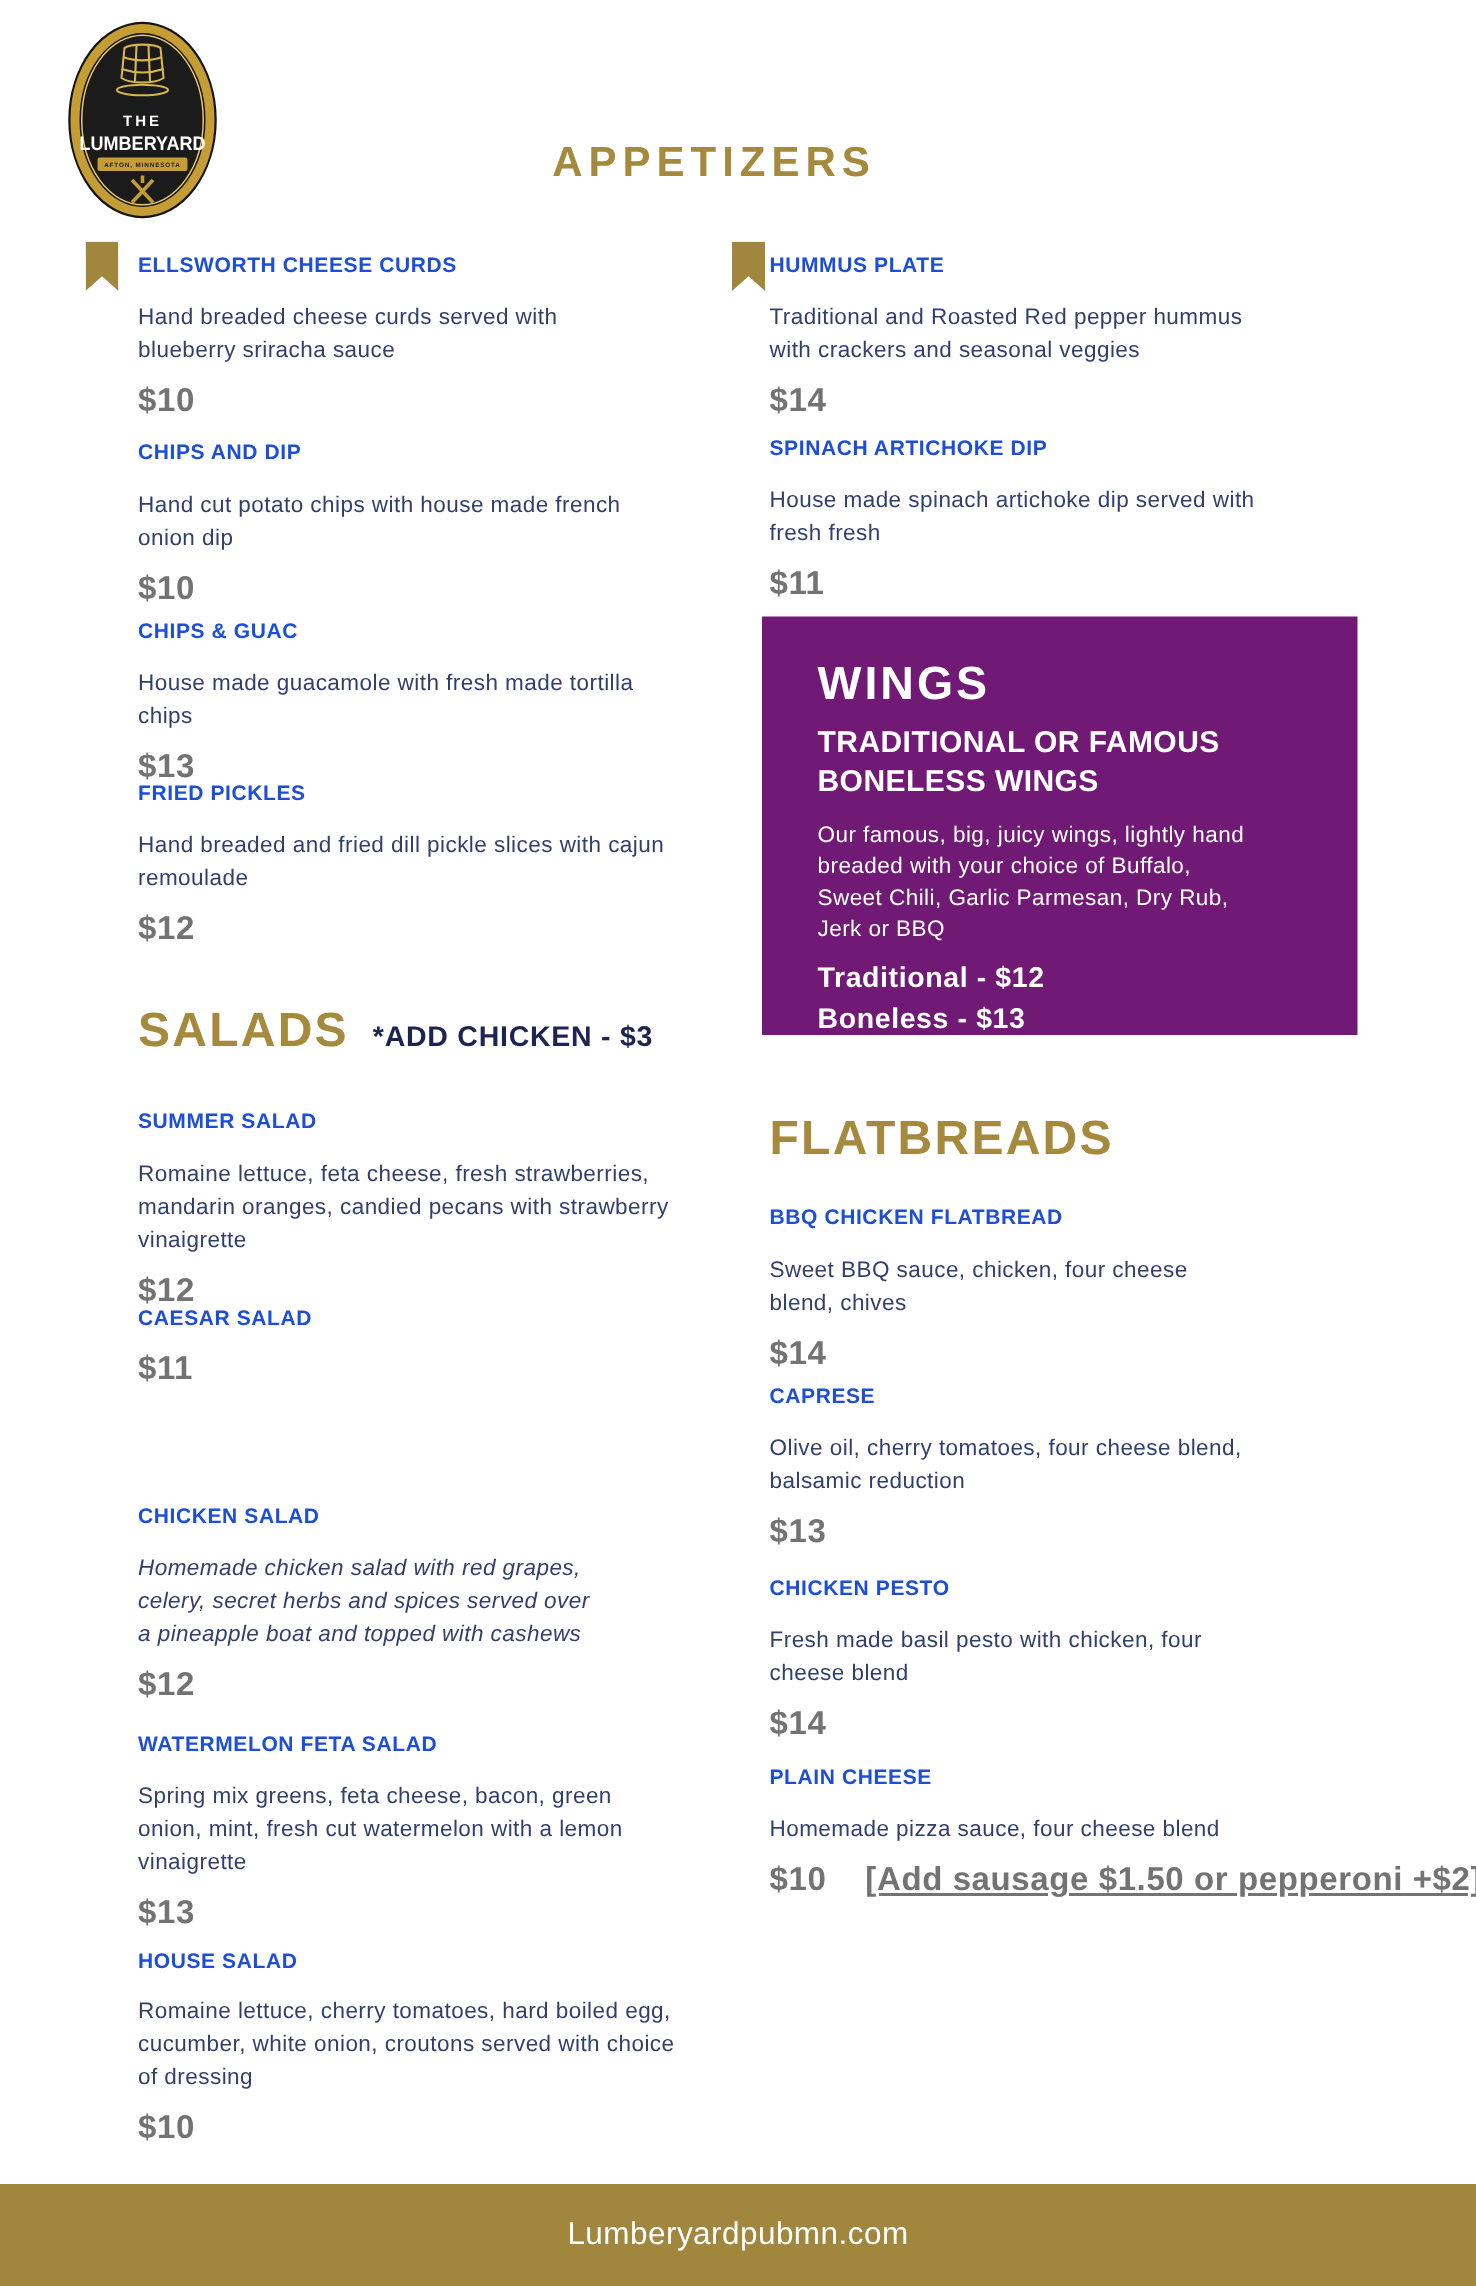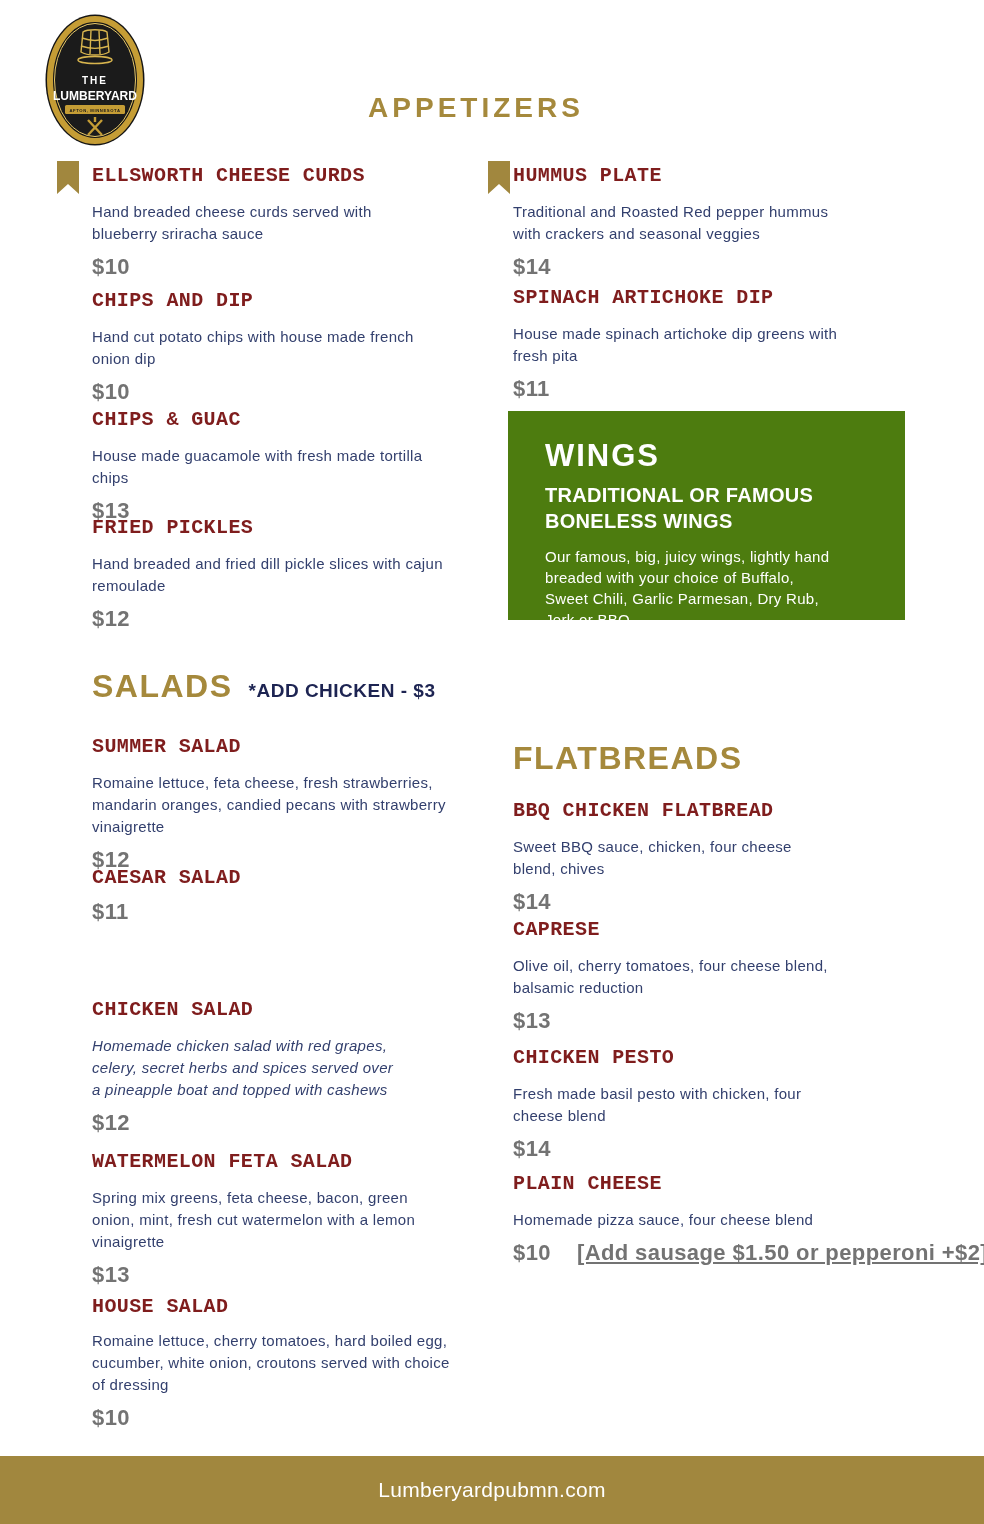--- a/index.html
+++ b/index.html
@@ -13,44 +13,44 @@
     font-size:28px; font-weight:700; letter-spacing:4px; color:#a5893c;
   }
   .logo { position:absolute; left:45px; top:14px; width:100px; height:132px; }
 
   .bookmark {
     position:absolute; width:22px; height:33px; background:#a1873e;
     clip-path:polygon(0 0,100% 0,100% 100%,50% 70%,0 100%);
   }
   .item { position:absolute; }
   .item h3 {
-    font-size:20px; font-weight:700; color:#7f1d1d; letter-spacing:0.4px;
-    white-space:nowrap; line-height:24px;font-family:Liberation Mono, monospace;
+    font-size:14px; font-weight:700; color:#1d4ed8; letter-spacing:0.4px;
+    white-space:nowrap; line-height:24px;
   }
   .item .desc {
     margin-top:13px; font-size:15px; line-height:22px; color:#323f6d;
     letter-spacing:0.3px;
   }
   .item .price {
     margin-top:9px; font-size:22px; font-weight:700; color:#737373; letter-spacing:0.4px;
   }
   .price-row { white-space:nowrap; }
   .price-row .price-note { margin-left:26px;text-decoration:underline; }
 
   .section-head {
     position:absolute; font-size:32px; font-weight:700; color:#a5893c;
     letter-spacing:1.5px; display:flex; align-items:baseline; gap:16px; white-space:nowrap;
   }
   .section-head .section-note {
     font-size:19px; font-weight:700; color:#1d2452; letter-spacing:0.5px;
   }
 
   .wings-box {
-    position:absolute; left:508px; top:411px; width:397px; height:209px;
-    background:#4d7c0f; color:#ffffff; padding:26px 28px 0 37px;
+    position:absolute; left:508px; top:411px; width:397px; height:279px;
+    background:#701a75; color:#ffffff; padding:26px 28px 0 37px;
   }
   .wings-box h2 { font-size:31px; font-weight:700; letter-spacing:2px; line-height:38px; }
   .wings-sub {
     margin-top:7px; font-size:20px; font-weight:700; line-height:26px;
     max-width:300px; letter-spacing:0.3px;
   }
   .wings-desc {
     margin-top:12px; font-size:15px; line-height:21px; max-width:285px; letter-spacing:0.3px;
   }
   .wings-price { margin-top:9px; font-size:19px; font-weight:700; line-height:27px; letter-spacing:0.4px; }
@@ -120,21 +120,21 @@
   </div>
 
   <div class="item" style="left:513px; top:164px; width:400px;">
     <h3>HUMMUS PLATE</h3>
     <p class="desc" style="max-width:335px;">Traditional and Roasted Red pepper hummus with crackers and seasonal veggies</p>
     <div class="price">$14</div>
   </div>
 
   <div class="item" style="left:513px; top:286px; width:400px;">
     <h3>SPINACH ARTICHOKE DIP</h3>
-    <p class="desc" style="max-width:340px;">House made spinach artichoke dip greens with fresh pita</p>
+    <p class="desc" style="max-width:340px;">House made spinach artichoke dip served with fresh fresh</p>
     <div class="price">$11</div>
   </div>
 
   <div class="wings-box">
     <h2>WINGS</h2>
     <div class="wings-sub">TRADITIONAL OR FAMOUS BONELESS WINGS</div>
     <p class="wings-desc">Our famous, big, juicy wings, lightly hand breaded with your choice of Buffalo, Sweet Chili, Garlic Parmesan, Dry Rub, Jerk or BBQ</p>
     <div class="wings-price">Traditional - $12</div>
     <div class="wings-price" style="margin-top:0;">Boneless - $13</div>
   </div>

